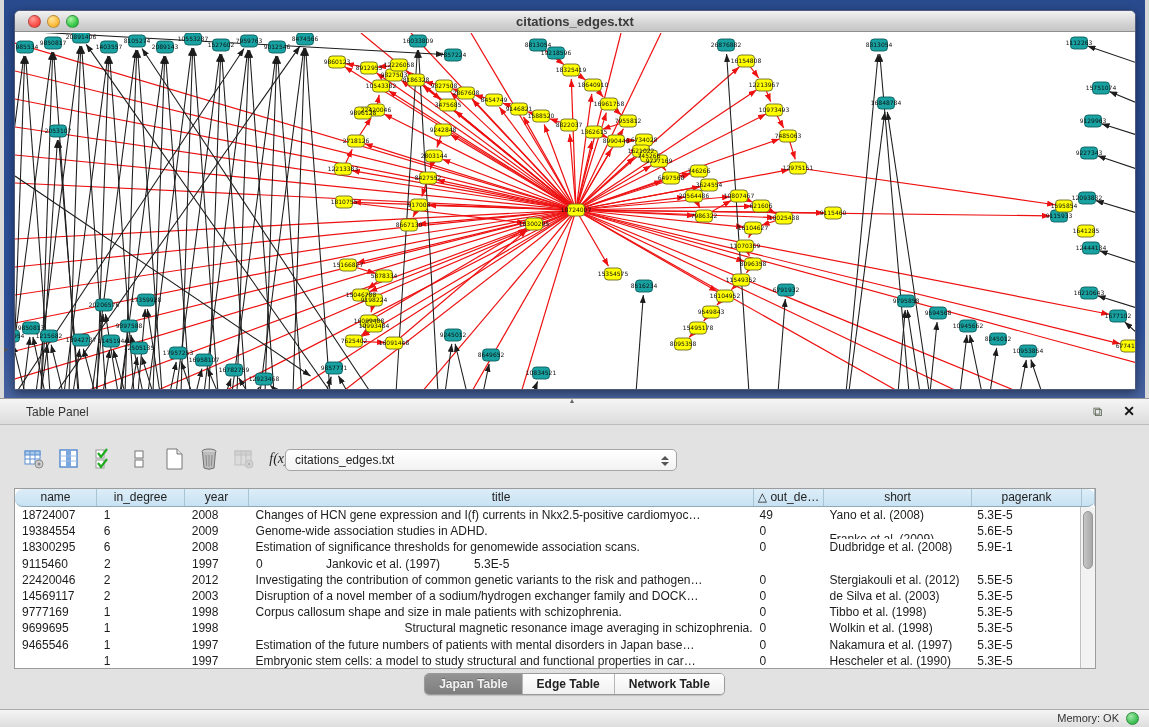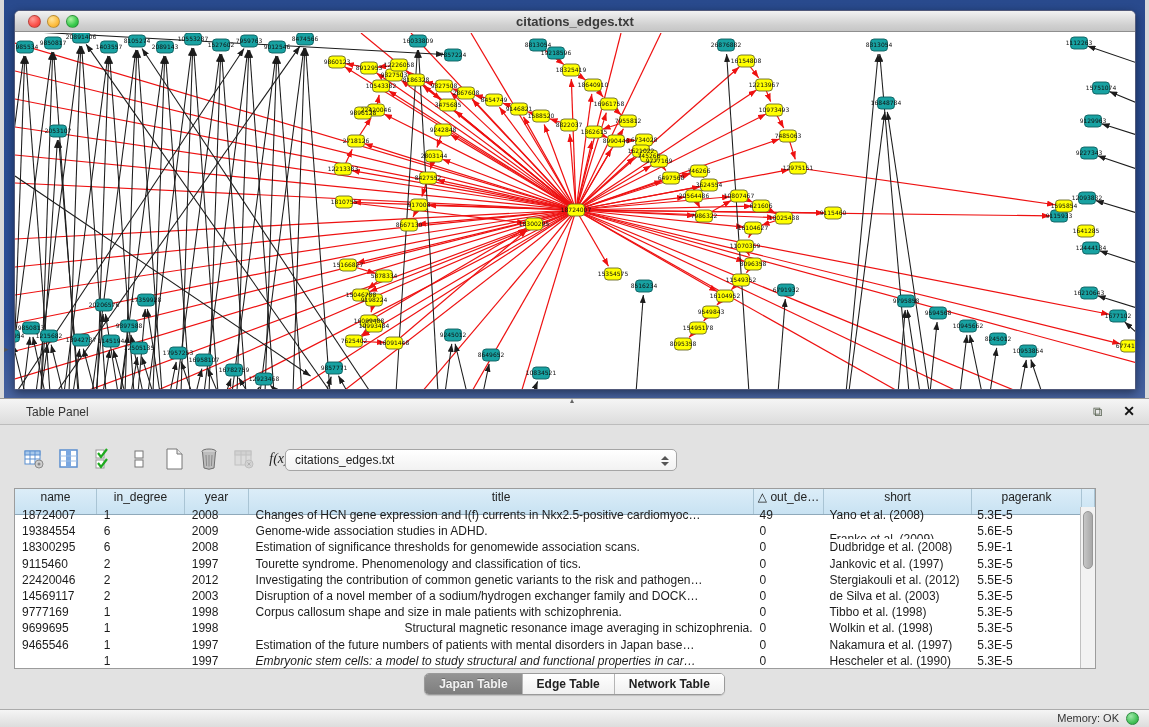--- a/index.html
+++ b/index.html
@@ -40,22 +40,22 @@
 
   .table-select { position:absolute; left:285px; top:50px; width:392px; height:22px; background:linear-gradient(#ffffff,#f2f2f2);
     border:1px solid #a5a5a5; border-radius:5px; font-size:12px; color:#222; line-height:20px; padding-left:9px; cursor:pointer; }
   .table-select .arrows { position:absolute; right:6px; top:1px; width:10px; height:20px; display:flex; flex-direction:column; align-items:center; justify-content:center; color:#555; }
   .table-select .arrows i { width:0; height:0; border-left:4px solid transparent; border-right:4px solid transparent; display:block; }
   .table-select .arrows i.up { border-bottom:4px solid #555; margin-bottom:2px; }
   .table-select .arrows i.dn { border-top:4px solid #555; }
 
   .data-table { position:absolute; left:14px; top:89px; width:1082px; height:181px;
     background:#fff; border:1px solid #9c9c9c; overflow:hidden; }
-  .thead { display:flex; height:26px; background:linear-gradient(#dcedf8,#c8e2f2);
-    border-bottom:1px solid #8fa9ba; }
+  .thead { display:flex; height:18px; background:linear-gradient(#dcedf8,#c8e2f2);
+    border-bottom:1px solid #8fa9ba;border-radius:8px; }
   .th { font-size:12px; color:#222; text-align:center; line-height:17px;
     border-right:1px solid #a9c4d4; overflow:hidden; white-space:nowrap; cursor:pointer; }
   .tbody { position:absolute; left:0; top:18px; right:15px; bottom:0; overflow:hidden; }
   .tr { display:flex; height:16.2px; cursor:default; }
   .td { font-size:12px; color:#1c1c1c; line-height:16px; padding-left:7px;
     white-space:nowrap; overflow:hidden; }
   .vscroll { position:absolute; right:0; top:18px; bottom:0; width:15px; background:#f2f2f2; border-left:1px solid #c0c0c0; }
   .vthumb { position:absolute; left:2px; top:4px; width:10px; height:58px; border-radius:6px;
     background:linear-gradient(90deg,#c6c6c6,#a8a8a8); border:1px solid #979797; }
 
@@ -706,21 +706,20 @@
           <div class="td" style="width: 64px;">2008</div>
           <div class="td" style="width: 505px;">Estimation of significance thresholds for genomewide association scans.</div>
           <div class="td" style="width: 70px;">0</div>
           <div class="td" style="width: 148px;">Dudbridge et al. (2008)</div>
           <div class="td" style="width: 110px;">5.9E-1</div>
         </div>
         <div class="tr">
           <div class="td" style="width: 82px;">9115460</div>
           <div class="td" style="width: 88px;">2</div>
           <div class="td" style="width: 64px;">1997</div>
-          <div class="td" style="width: 505px;">Tourette syndrome. Phenomenology and classification of tics.</div>
           <div class="td" style="width: 70px;">0</div>
           <div class="td" style="width: 148px;">Jankovic et al. (1997)</div>
           <div class="td" style="width: 110px;">5.3E-5</div>
         </div>
         <div class="tr">
           <div class="td" style="width: 82px;">22420046</div>
           <div class="td" style="width: 88px;">2</div>
           <div class="td" style="width: 64px;">2012</div>
           <div class="td" style="width: 505px;">Investigating the contribution of common genetic variants to the risk and pathogen…</div>
           <div class="td" style="width: 70px;">0</div>
@@ -760,21 +759,21 @@
           <div class="td" style="width: 64px;">1997</div>
           <div class="td" style="width: 505px;">Estimation of the future numbers of patients with mental disorders in Japan base…</div>
           <div class="td" style="width: 70px;">0</div>
           <div class="td" style="width: 148px;">Nakamura et al. (1997)</div>
           <div class="td" style="width: 110px;">5.3E-5</div>
         </div>
         <div class="tr">
           <div class="td" style="width: 82px; margin-top: 12px;">9463627</div>
           <div class="td" style="width: 88px;">1</div>
           <div class="td" style="width: 64px;">1997</div>
-          <div class="td" style="width: 505px; font-style: italic;">Embryonic stem cells: a model to study structural and functional properties in car…</div>
+          <div class="td" style="width: 505px;">Embryonic stem cells: a model to study structural and functional properties in car…</div>
           <div class="td" style="width: 70px;">0</div>
           <div class="td" style="width: 148px;">Hescheler et al. (1990)</div>
           <div class="td" style="width: 110px;">5.3E-5</div>
         </div>
       </div>
     <div class="vscroll">
       <div class="vthumb"></div>
     </div>
   </div>
 

